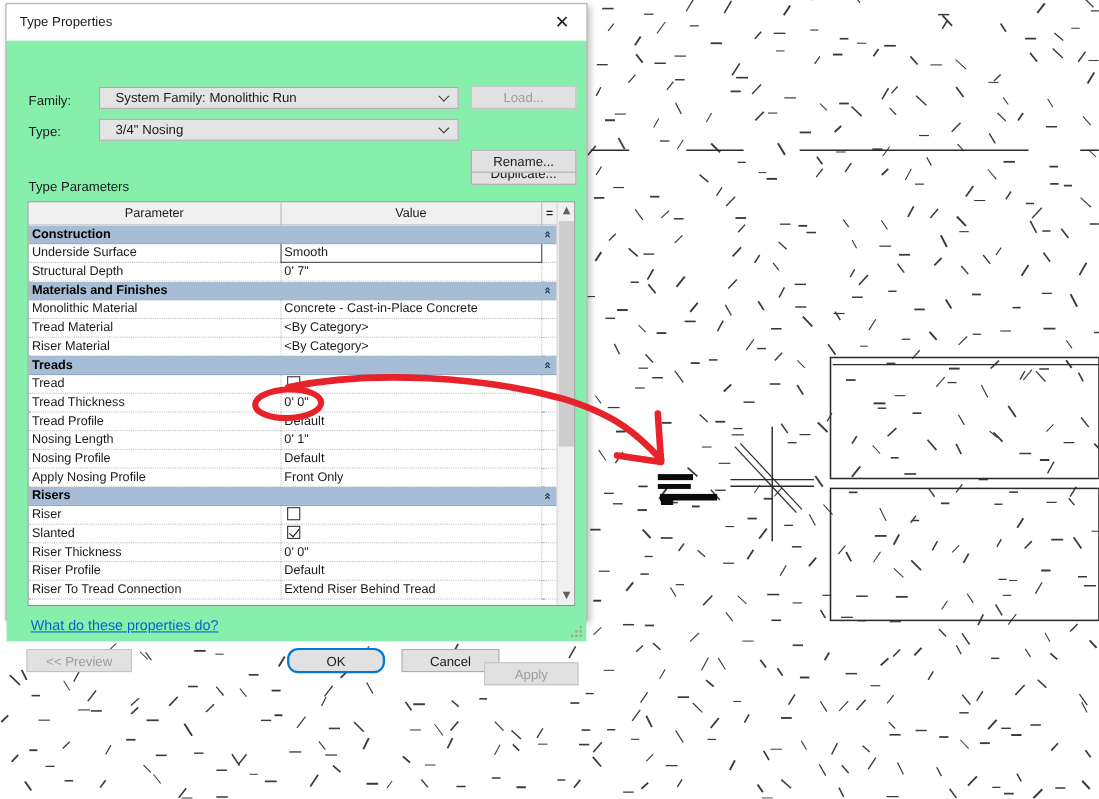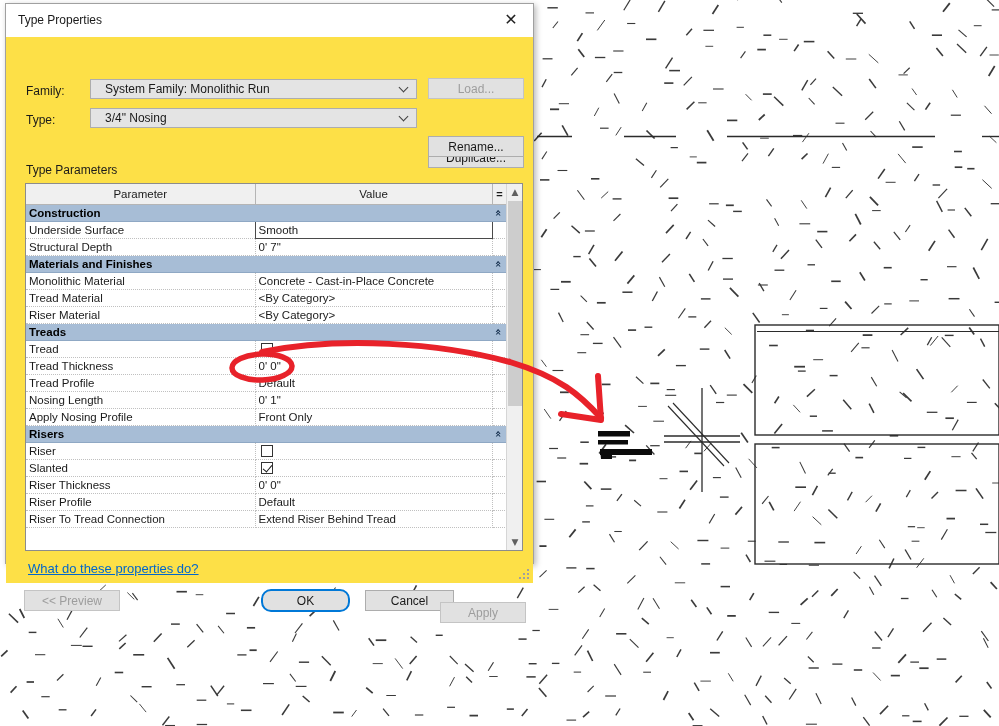--- a/index.html
+++ b/index.html
@@ -44,21 +44,21 @@
     display: flex; align-items: center; justify-content: center;
     font-size: 16px; color: #222; cursor: pointer;
     background: transparent; border: none;
     font-family: "DejaVu Sans", sans-serif;
     line-height: 1;
   }
 
   .dialog-body {
     position: relative;
     height: 546px;
-    background: #fde047;
+    background: #86efac;
   }
 
   .field-label {
     position: absolute;
     font-size: 12px;
     color: #1a1a1a;
   }
   .combo {
     position: absolute;
     height: 20px;
@@ -944,20 +944,25 @@
               <td class="pname dim">Tread Profile</td>
               <td class="pval dim">Default</td>
               <td class="pspacer">&nbsp;</td>
             </tr>
             <tr>
               <td class="pname">Nosing Length</td>
               <td class="pval">0'  1"</td>
               <td class="pspacer">&nbsp;</td>
             </tr>
             <tr>
+              <td class="pname">Nosing Profile</td>
+              <td class="pval">Default</td>
+              <td class="pspacer">&nbsp;</td>
+            </tr>
+            <tr>
               <td class="pname dim">Apply Nosing Profile</td>
               <td class="pval dim">Front Only</td>
               <td class="pspacer">&nbsp;</td>
             </tr>
             <tr class="group">
               <td colspan="3">Risers<span class="collapse-chev" style="transform: rotate(90deg);">«</span></td>
             </tr>
             <tr>
               <td class="pname">Riser</td>
               <td class="pval"><span class="cb"></span></td>

